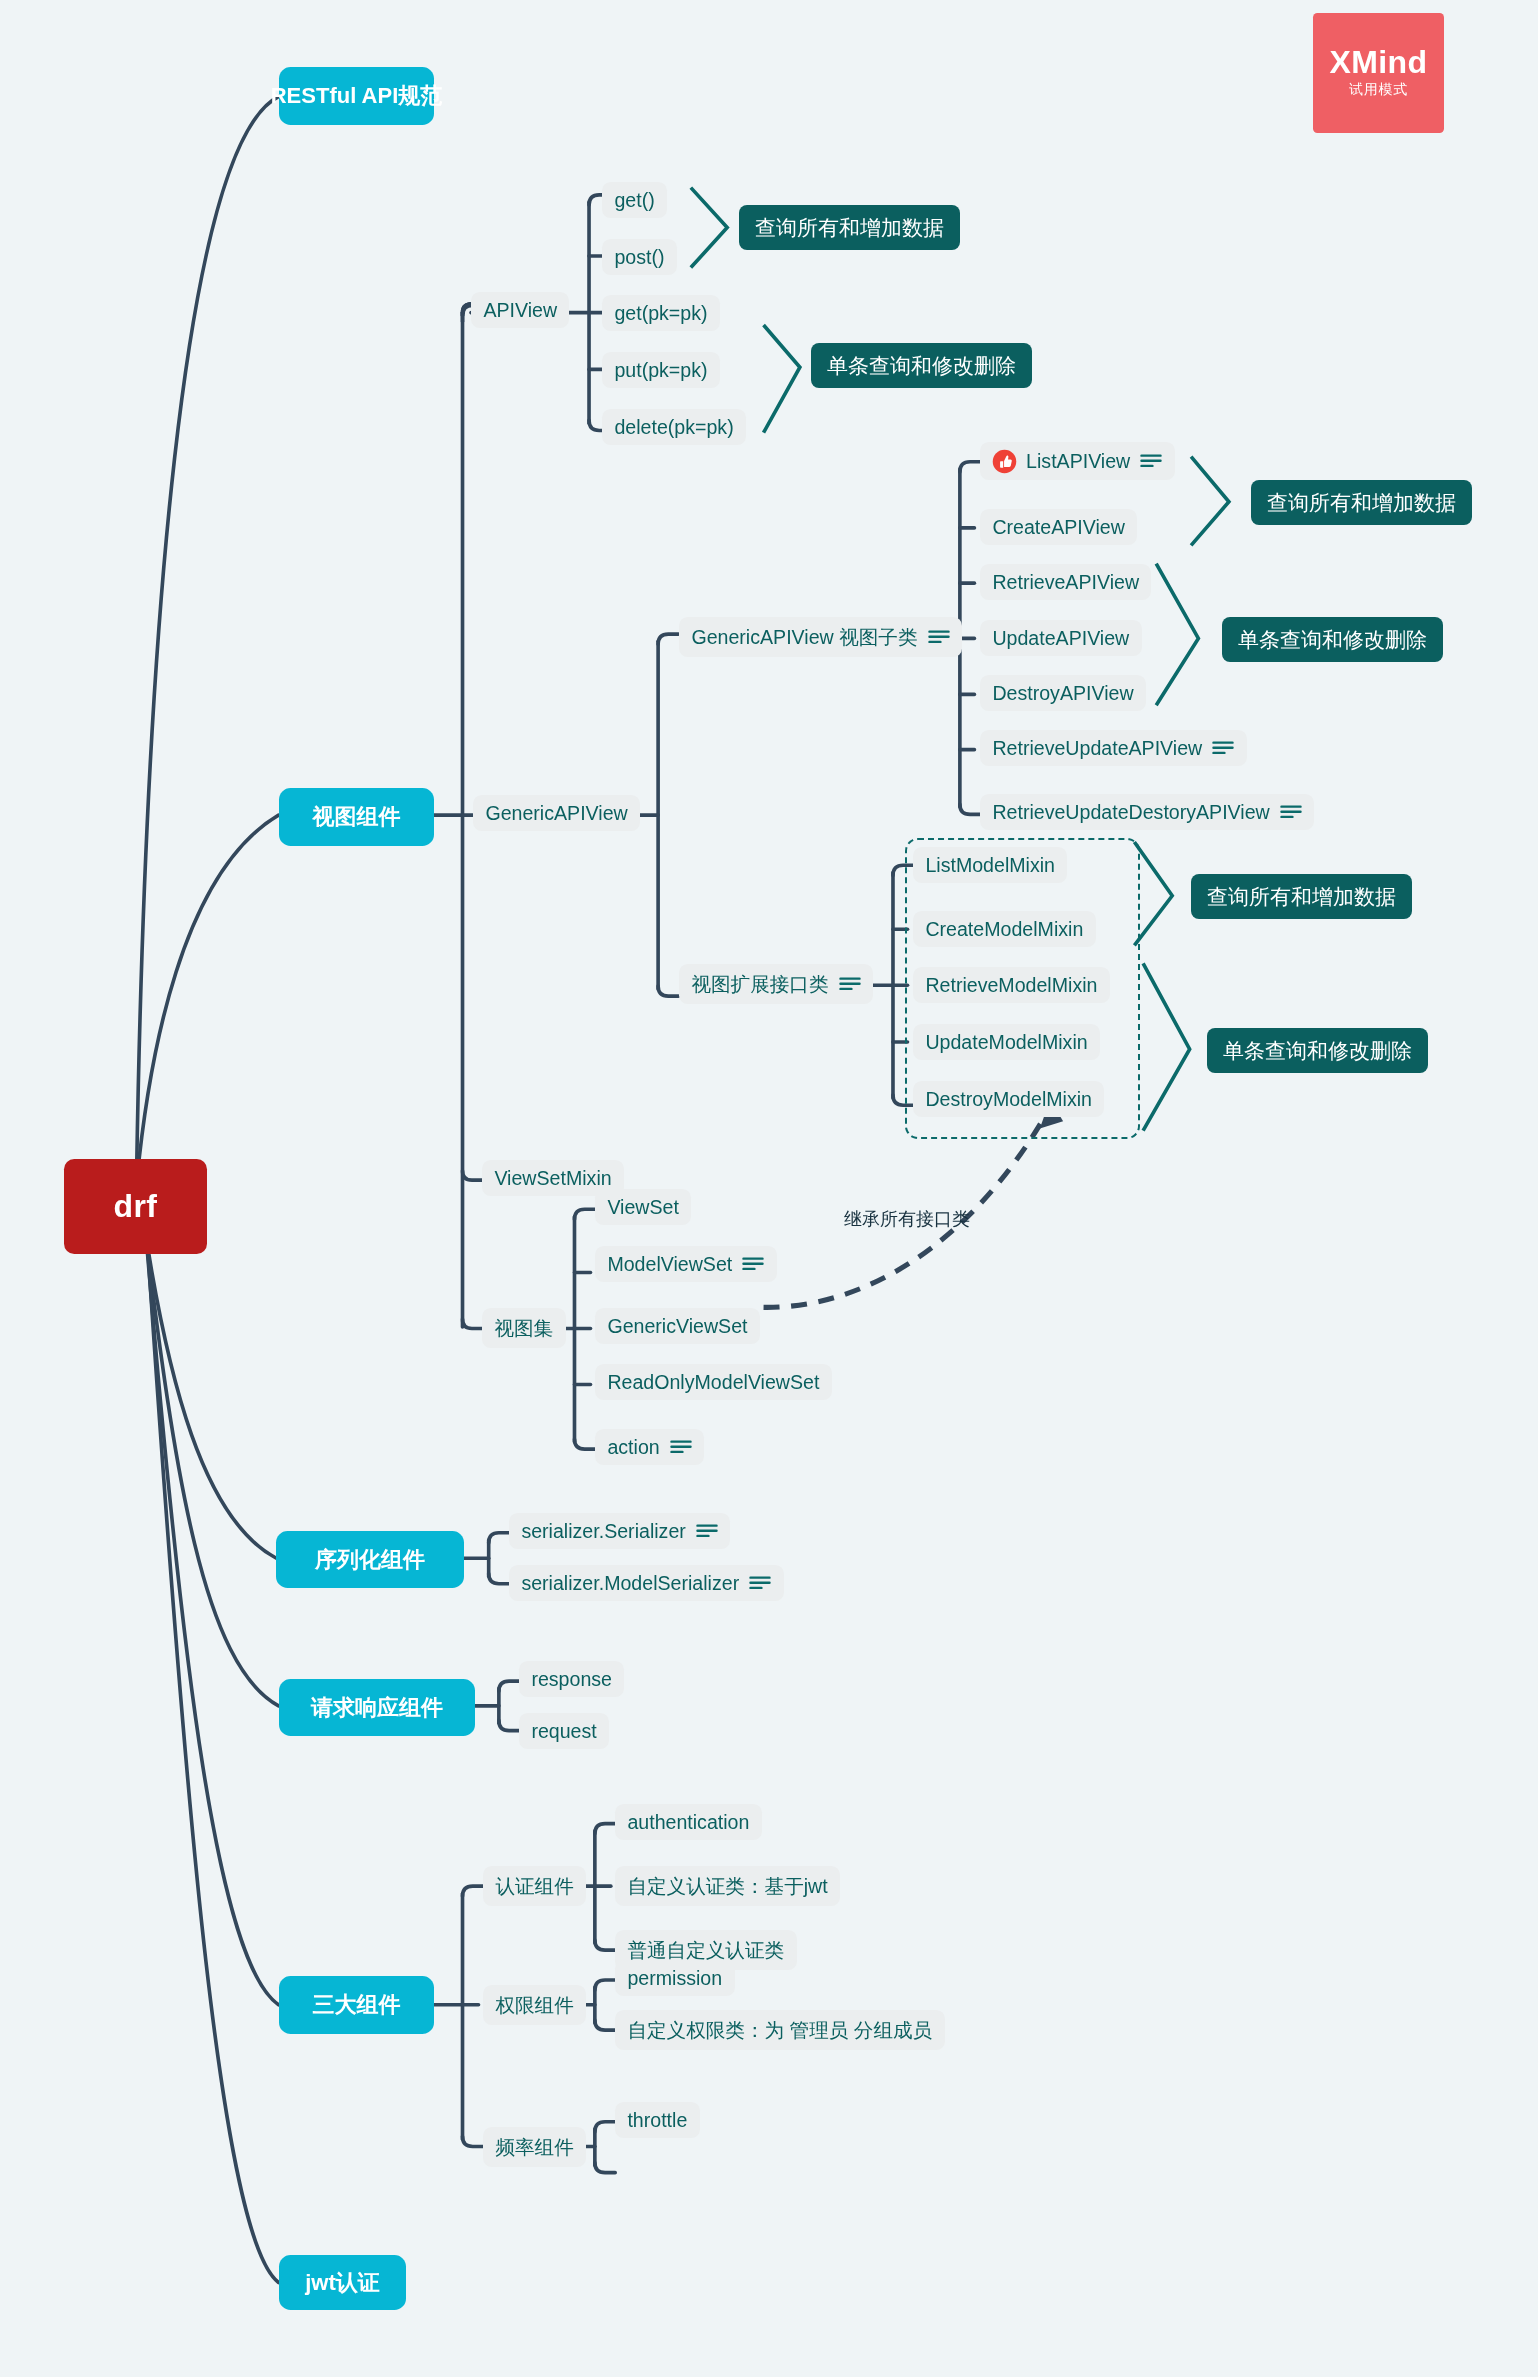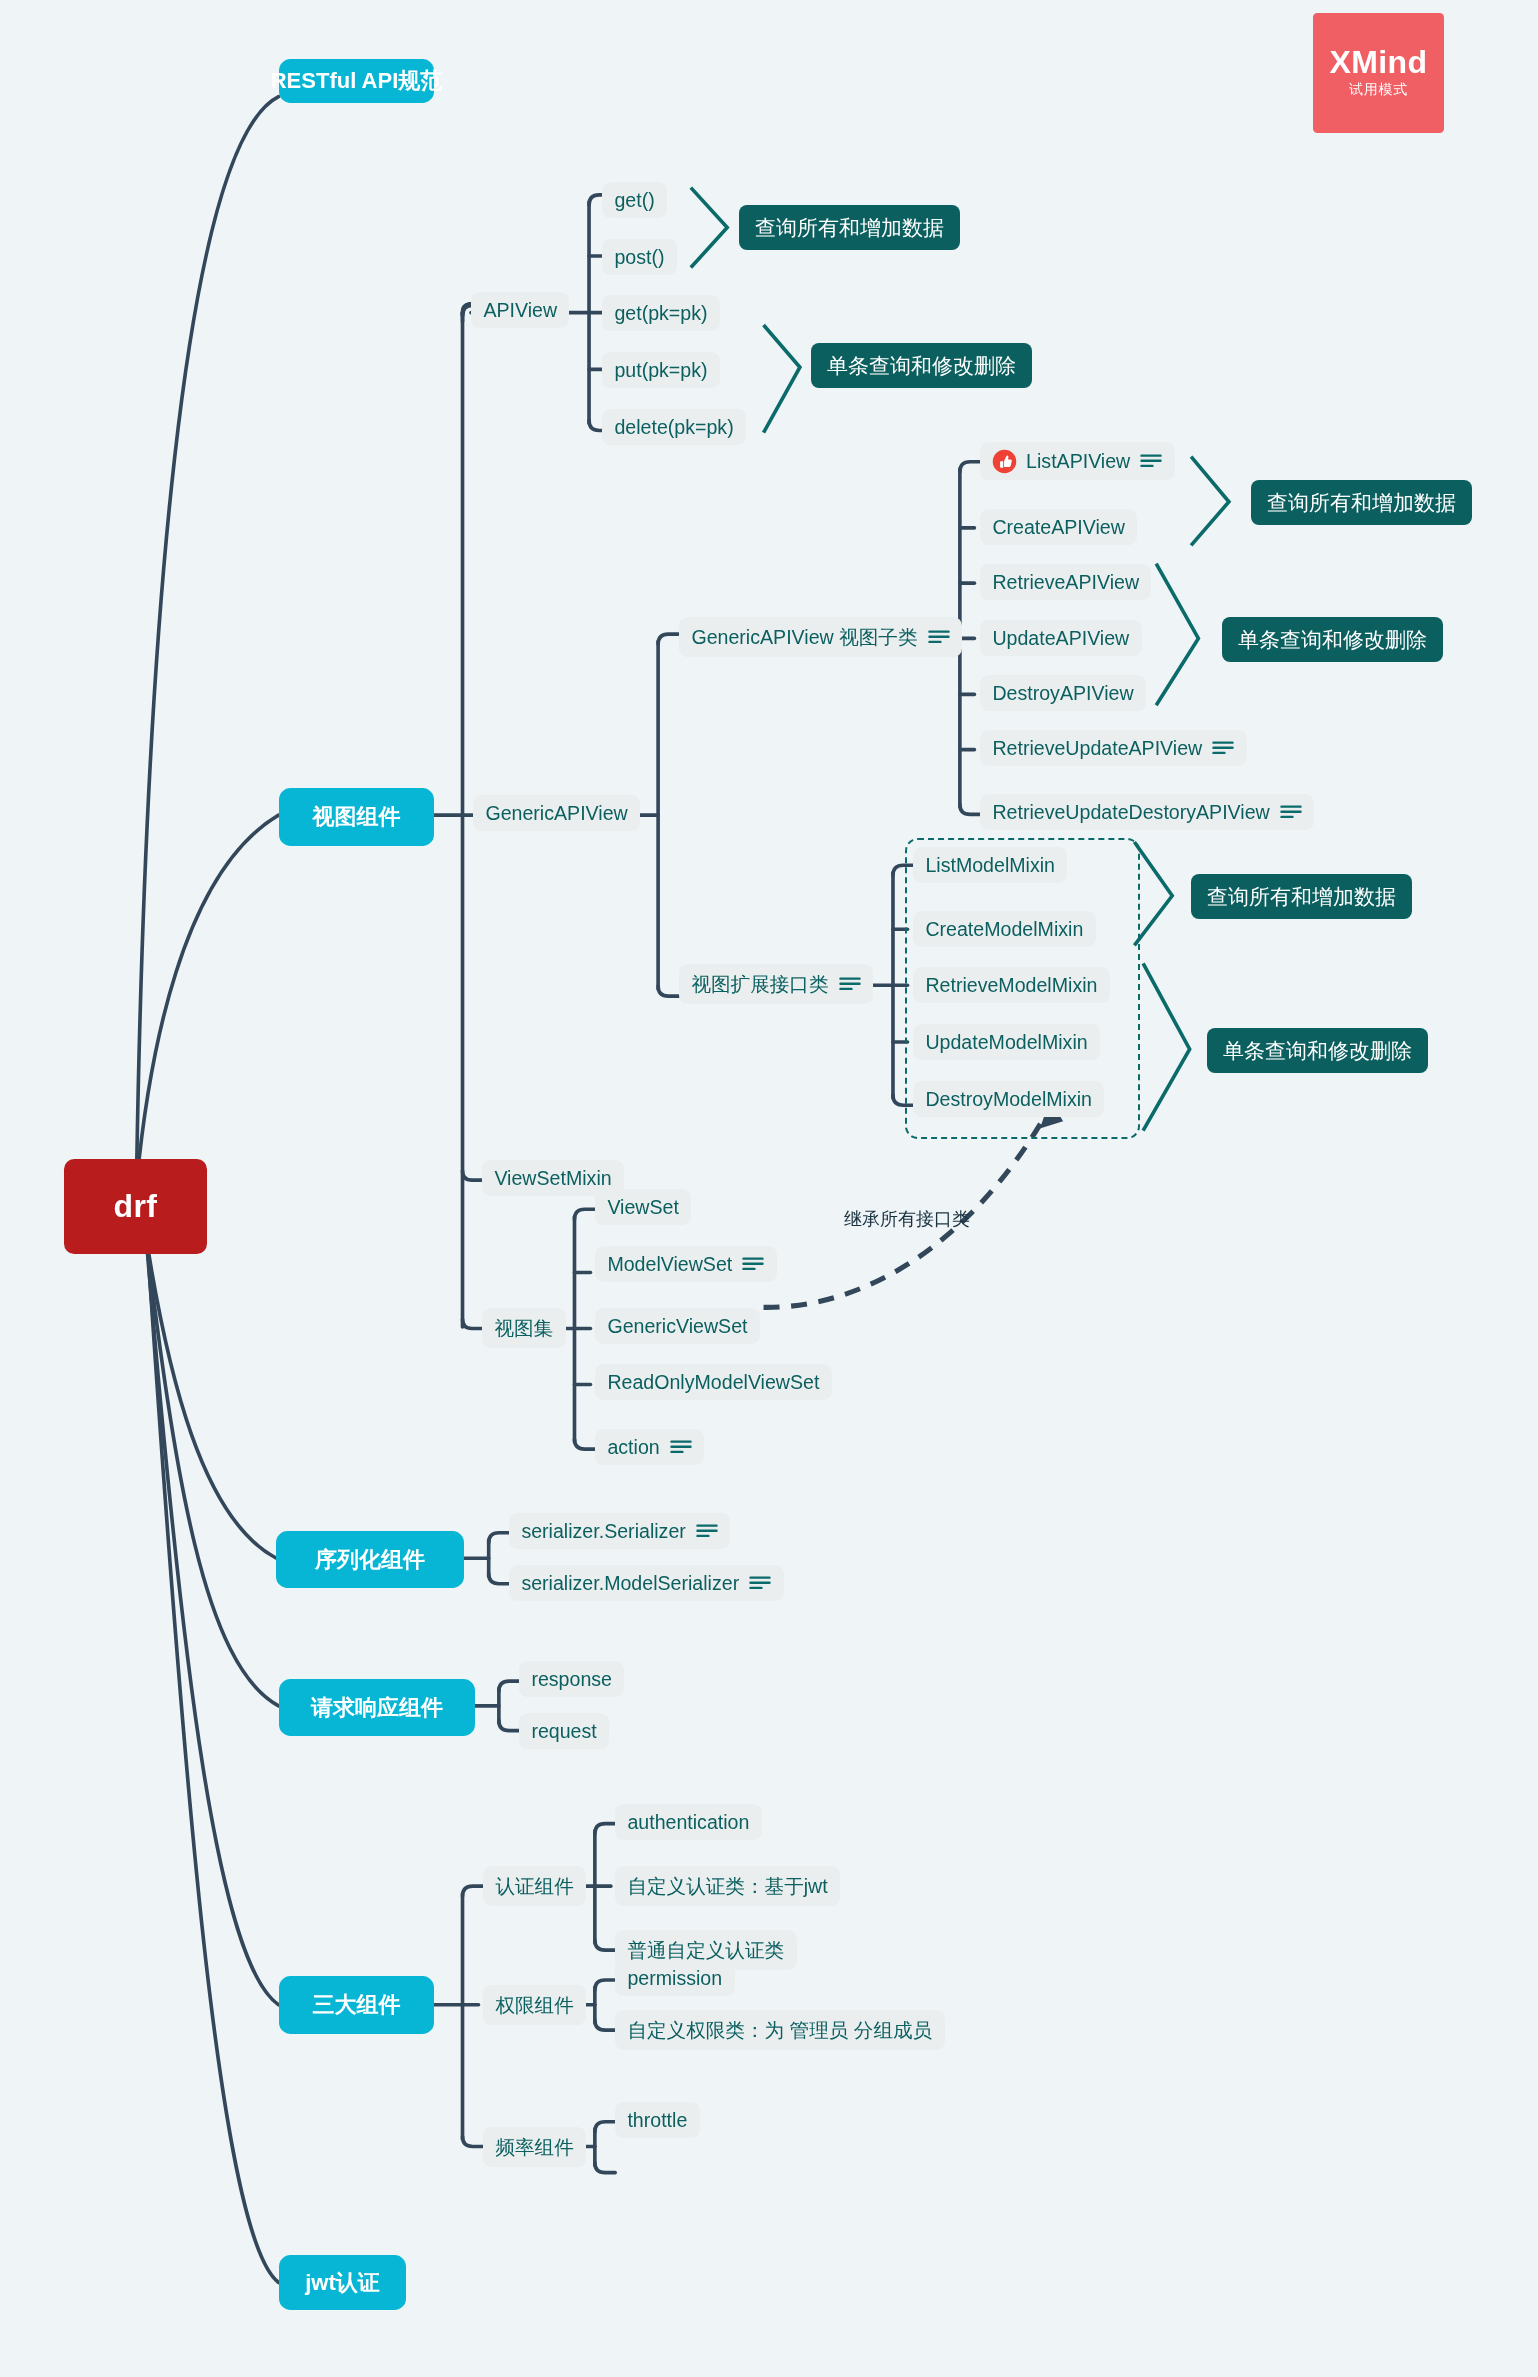--- a/index.html
+++ b/index.html
@@ -186,21 +186,21 @@
     </g>
     <polygon points="1444,1512 1430,1552 1462,1542" fill="#33475b"></polygon>
   </svg>
 
   <div class="boundary" style="left:905px;top:838px;width:231px;height:297px;"></div>
 
   <div class="node root" style="left:64px;top:1159px;width:143px;height:95px;">
     <span>drf</span>
   </div>
 
-  <div class="node main" style="left:279px;top:59px;width:155px;height:44px;align-items:center;">
+  <div class="node main" style="left:279px;top:67px;width:155px;height:58px;align-items:center;">
     <span>RESTful API规范</span>
   </div>
 
   <div class="node main" style="left:279px;top:788px;width:155px;height:58px;">
     <span>视图组件</span>
   </div>
 
   <div class="node main" style="left:276px;top:1531px;width:188px;height:57px;">
     <span>序列化组件</span>
   </div>

